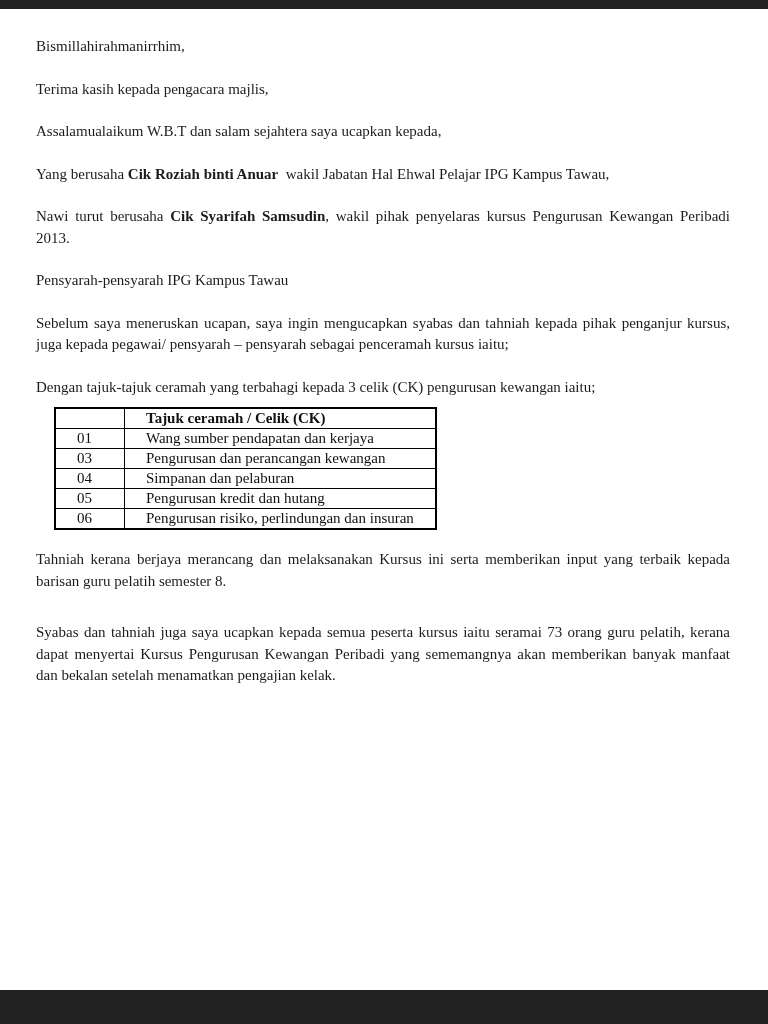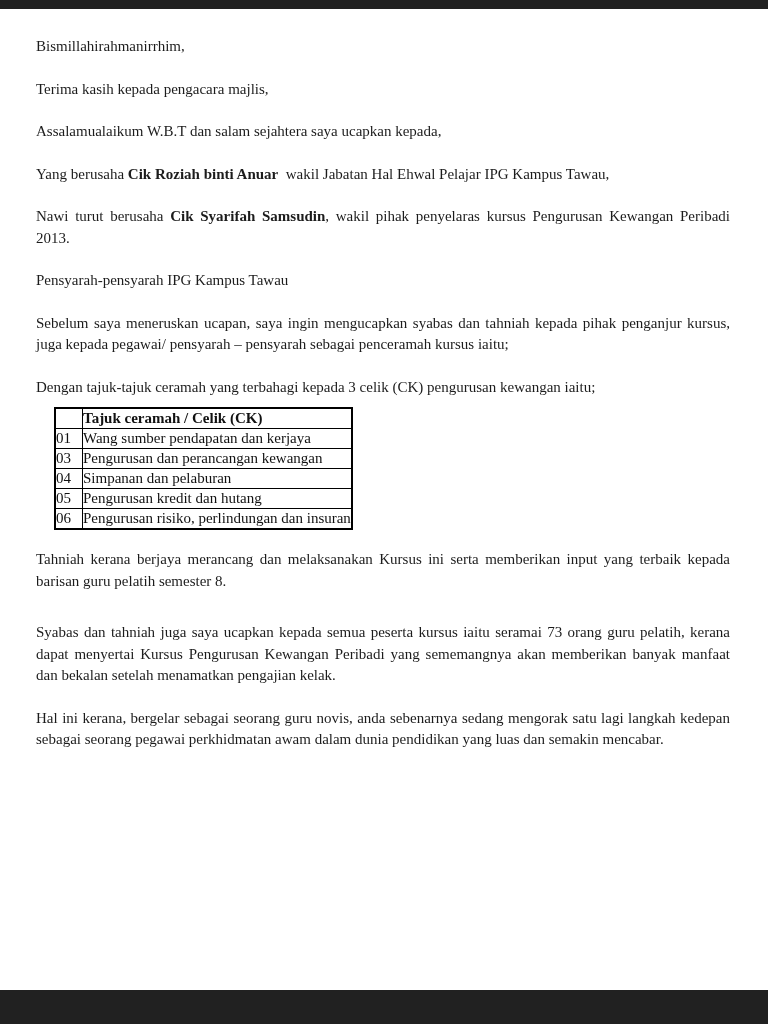--- a/index.html
+++ b/index.html
@@ -33,21 +33,21 @@
   table.ck {
     border-collapse: collapse;
     border: 2px solid #000;
     margin: -12px 0 19px 18px;
     font-size: 15px;
     line-height: 17px;
     color: #111;
   }
   table.ck td, table.ck th {
     border: 1px solid #000;
-    padding: 1px 0;
+    padding: 1px 21px;
     text-align: left;
     vertical-align: middle;
     font-size: 15px;
   }
   table.ck th { font-weight: bold; }
   td.num, th.num { width: 26px; text-align: center; padding-left: 5px; padding-right: 5px; }
   .extra-gap { margin-top: 30px !important; }
 </style>
 </head>
 <body>
@@ -101,18 +101,17 @@
           <td class="num">06</td>
           <td>Pengurusan risiko, perlindungan dan insuran</td>
         </tr>
       </tbody>
     </table>
 
     <p class="just">Tahniah kerana berjaya merancang dan melaksanakan Kursus ini serta memberikan input yang terbaik kepada barisan guru pelatih semester 8.</p>
 
     <p class="just extra-gap">Syabas dan tahniah juga saya ucapkan kepada semua peserta kursus iaitu seramai 73 orang guru pelatih, kerana dapat menyertai Kursus Pengurusan Kewangan Peribadi yang sememangnya akan memberikan banyak manfaat dan bekalan setelah menamatkan pengajian kelak.</p>
 
-    <p class="just">Hal ini kerana, bergelar sebagai seorang guru novis, anda sebenarnya sedang mengorak satu lagi langkah kedepan sebagai seorang pegawai perkhidmatan awam dalam dunia pendidikan yang luas dan semakin mencabar.</p>
 
   </div>
 
   <div class="frame-bar bottom"></div>
 </div>
 
 </body></html>

